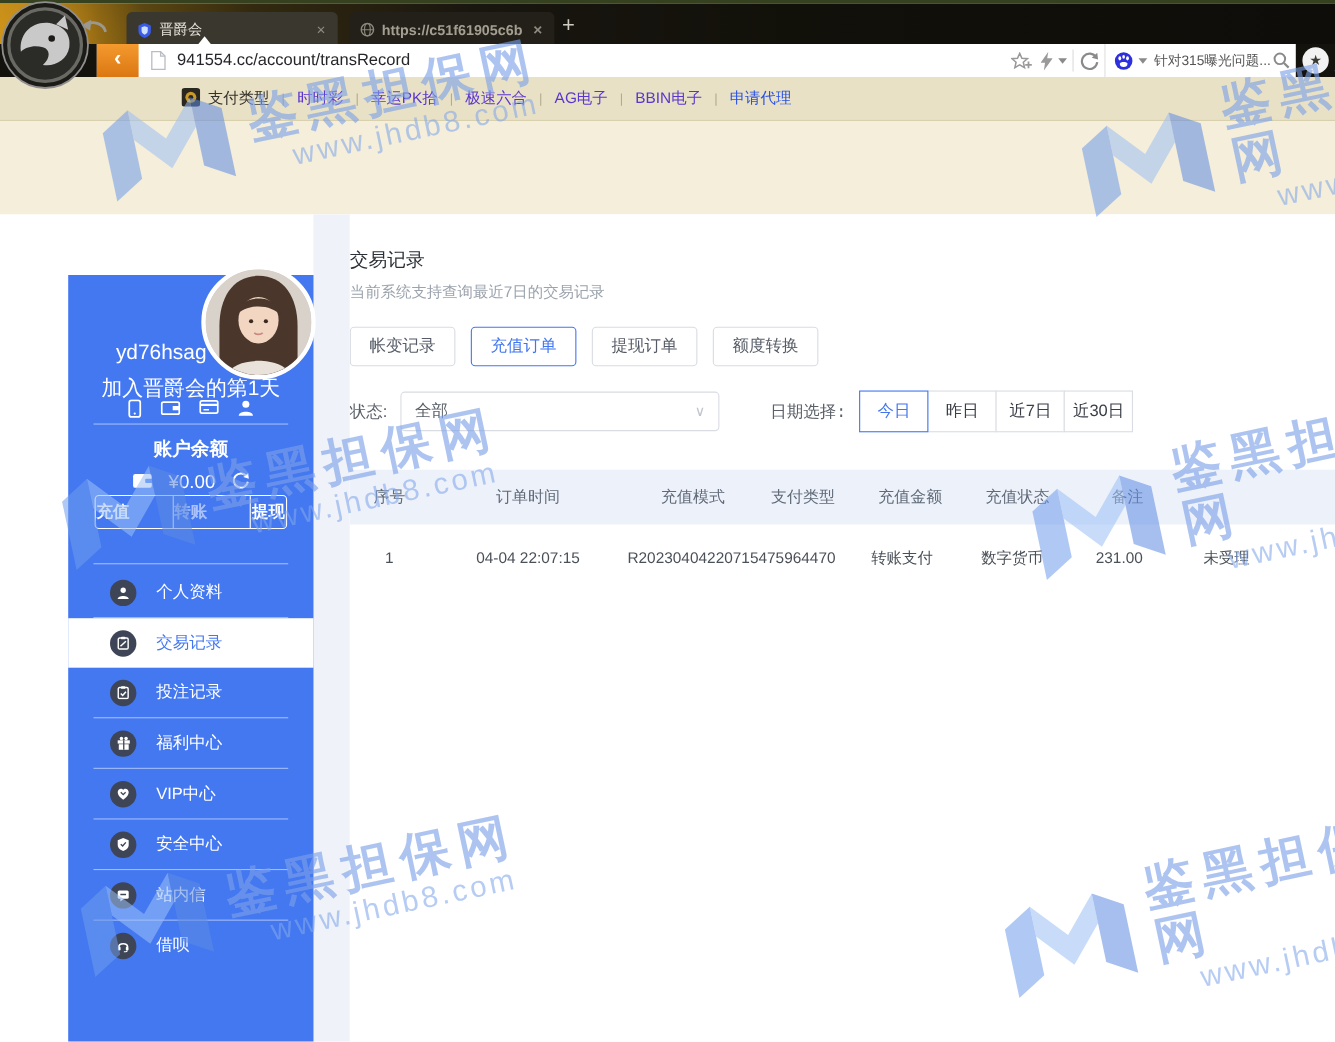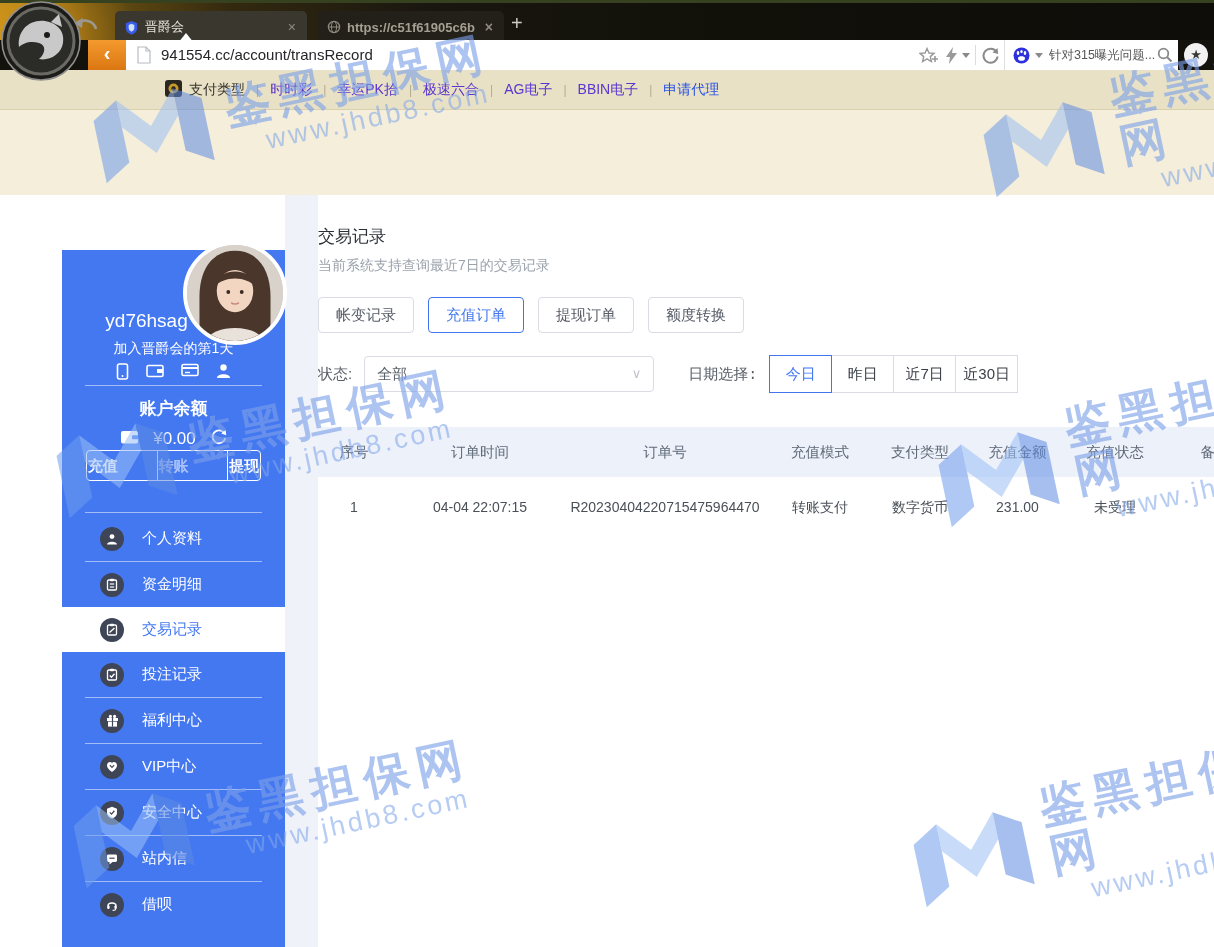--- a/index.html
+++ b/index.html
@@ -77,21 +77,21 @@
   .page { position:absolute; left:0; top:195px; width:1214px; height:752px; background:#fff; }
   .gap-strip { position:absolute; left:285px; top:0; width:33px; height:752px; background:#eff2f8; }
 
   
   .sidebar { position:absolute; left:62px; top:55px; width:223px; height:697px; background:#4478f1; color:#fff; }
   .avatar { position:absolute; left:121px; top:-9px; width:104px; height:104px; border-radius:50%;
     border:4px solid #fff; overflow:hidden; background:#cfc8c2; z-index:2; }
   .uname-row { position:absolute; left:0; top:60px; width:100%; text-align:center; font-size:19px; }
   .vip-badge { display:inline-block; background:#3f4757; border-radius:10px; padding:1px 9px; font-size:12px;
     font-style:italic; font-weight:bold; margin-left:7px; vertical-align:2px; }
-  .joined { position:absolute; left:0; top:90px; width:100%; text-align:center; font-size:14px; }
+  .joined { position:absolute; left:0; top:90px; width:100%; text-align:center; font-size:19px; }
   .quick-icons { position:absolute; left:0; top:113px; width:100%; display:flex; justify-content:center; gap:17px; }
   .sdivider { position:absolute; left:23px; width:177px; height:1px; background:rgba(255,255,255,.5); }
   .bal-label { position:absolute; left:0; top:147px; width:100%; text-align:center; font-size:17px; font-weight:bold; }
   .bal-row { position:absolute; left:0; top:178px; width:100%; display:flex; justify-content:center; align-items:center; gap:14px; font-size:17px; }
   .act-group { position:absolute; left:24px; top:200px; width:175px; height:31px; border:1px solid #fff; border-radius:4px; display:flex;gap:38px; }
   .act-btn { flex:1; text-align:center; line-height:29px; font-size:15px; font-weight:bold; color:#fff; }
   .act-btn + .act-btn { border-left:1px solid #fff; }
   .act-btn.dim { color:rgba(255,255,255,.55); }
   .menu { position:absolute; left:0; top:266px; width:100%; }
   .mrow { position:relative; height:45px; display:flex; align-items:center; padding-left:38px; }
@@ -107,21 +107,21 @@
   .c-sub { position:absolute; left:0; top:62px; font-size:14px; color:#9ba3ad; }
   .rtabs { position:absolute; left:0; top:102px; display:flex; gap:14px; }
   .rtab { height:36px; line-height:34px; padding:0 17px; border:1px solid #d9dce3; border-radius:4px;
     background:#fff; font-size:15px; color:#555b66; }
   .rtab.active { border-color:#4276f0; color:#4276f0; }
   .filter { position:absolute; left:0; top:160px; display:flex; align-items:center; }
   .f-label { font-size:15px; color:#5a6068; }
   .f-select { position:relative; margin-left:12px; width:290px; height:36px; border:1px solid #d9dce3; border-radius:4px;
     line-height:34px; padding-left:12px; font-size:15px; color:#5a6068; background:#fff; }
   .f-select .chev { position:absolute; right:12px; top:0; color:#c0c4cc; font-size:13px; }
-  .date-label { margin-left:34px;font-family:Liberation Mono, monospace; }
+  .date-label { margin-left:46px;font-family:Liberation Mono, monospace; }
   .seg { display:flex; margin-left:12px;justify-content:flex-end; }
   .seg-btn { width:63px; height:38px; line-height:36px; text-align:center; border:1px solid #d9dce3; background:#fff;
     font-size:15px; color:#3a3f47; margin-left:-1px; position:relative; }
   .seg-btn:first-child { margin-left:0; }
   .seg-btn.active { border-color:#4276f0; color:#4276f0; z-index:2; }
   .table { position:absolute; left:0; top:232px; width:1020px; }
   .thead { display:flex; height:50px; background:#edf1fa; }
   .thead .tc { line-height:50px; font-size:14.5px; color:#606a78; }
   .trow { display:flex; height:60px; background:#fff; }
   .trow .tc { line-height:60px; font-size:14px; color:#4a5058; }
@@ -382,31 +382,20 @@
       <div class="mrow">
         <span class="mic">
             <svg width="12" height="12" viewBox="0 0 12 12">
               <circle cx="6" cy="3.6" r="2.4" fill="#fff"></circle>
               <path d="M1,11.5 C1,7.8 11,7.8 11,11.5 Z" fill="#fff"></path>
             </svg>
           </span>
         <span class="mlabel">个人资料</span>
       </div>
       <div class="mline"></div>
-      <div class="mrow">
-        <span class="mic">
-            <svg width="12" height="13" viewBox="0 0 12 13">
-              <rect x="1.5" y="2" width="9" height="10" rx="1.2" fill="none" stroke="#fff" stroke-width="1.3"></rect>
-              <rect x="4" y="0.8" width="4" height="2.4" rx="0.8" fill="#fff"></rect>
-              <line x1="3.8" y1="6" x2="8.2" y2="6" stroke="#fff" stroke-width="1.2"></line>
-              <line x1="3.8" y1="9" x2="8.2" y2="9" stroke="#fff" stroke-width="1.2"></line>
-            </svg>
-          </span>
-        <span class="mlabel">资金明细</span>
-      </div>
       <div class="mrow active">
         <span class="mic">
             <svg width="12" height="13" viewBox="0 0 12 13">
               <rect x="1.5" y="2" width="9" height="10" rx="1.2" fill="none" stroke="#fff" stroke-width="1.3"></rect>
               <rect x="4" y="0.8" width="4" height="2.4" rx="0.8" fill="#fff"></rect>
               <line x1="3.5" y1="9.5" x2="8.5" y2="5" stroke="#fff" stroke-width="1.4"></line>
             </svg>
           </span>
         <span class="mlabel">交易记录</span>
       </div>
@@ -502,21 +491,20 @@
         <div class="seg-btn">昨日</div>
         <div class="seg-btn">近7日</div>
         <div class="seg-btn">近30日</div>
       </div>
     </div>
 
     <div class="table">
       <div class="thead">
         <div class="tc w0">序号</div>
         <div class="tc w1">订单时间</div>
-        <div class="tc w2">订单号</div>
         <div class="tc w3">充值模式</div>
         <div class="tc w4">支付类型</div>
         <div class="tc w5">充值金额</div>
         <div class="tc w6">充值状态</div>
         <div class="tc w7">备注</div>
       </div>
       <div class="trow">
         <div class="tc w0">1</div>
         <div class="tc w1">04-04 22:07:15</div>
         <div class="tc w2">R20230404220715475964470</div>

